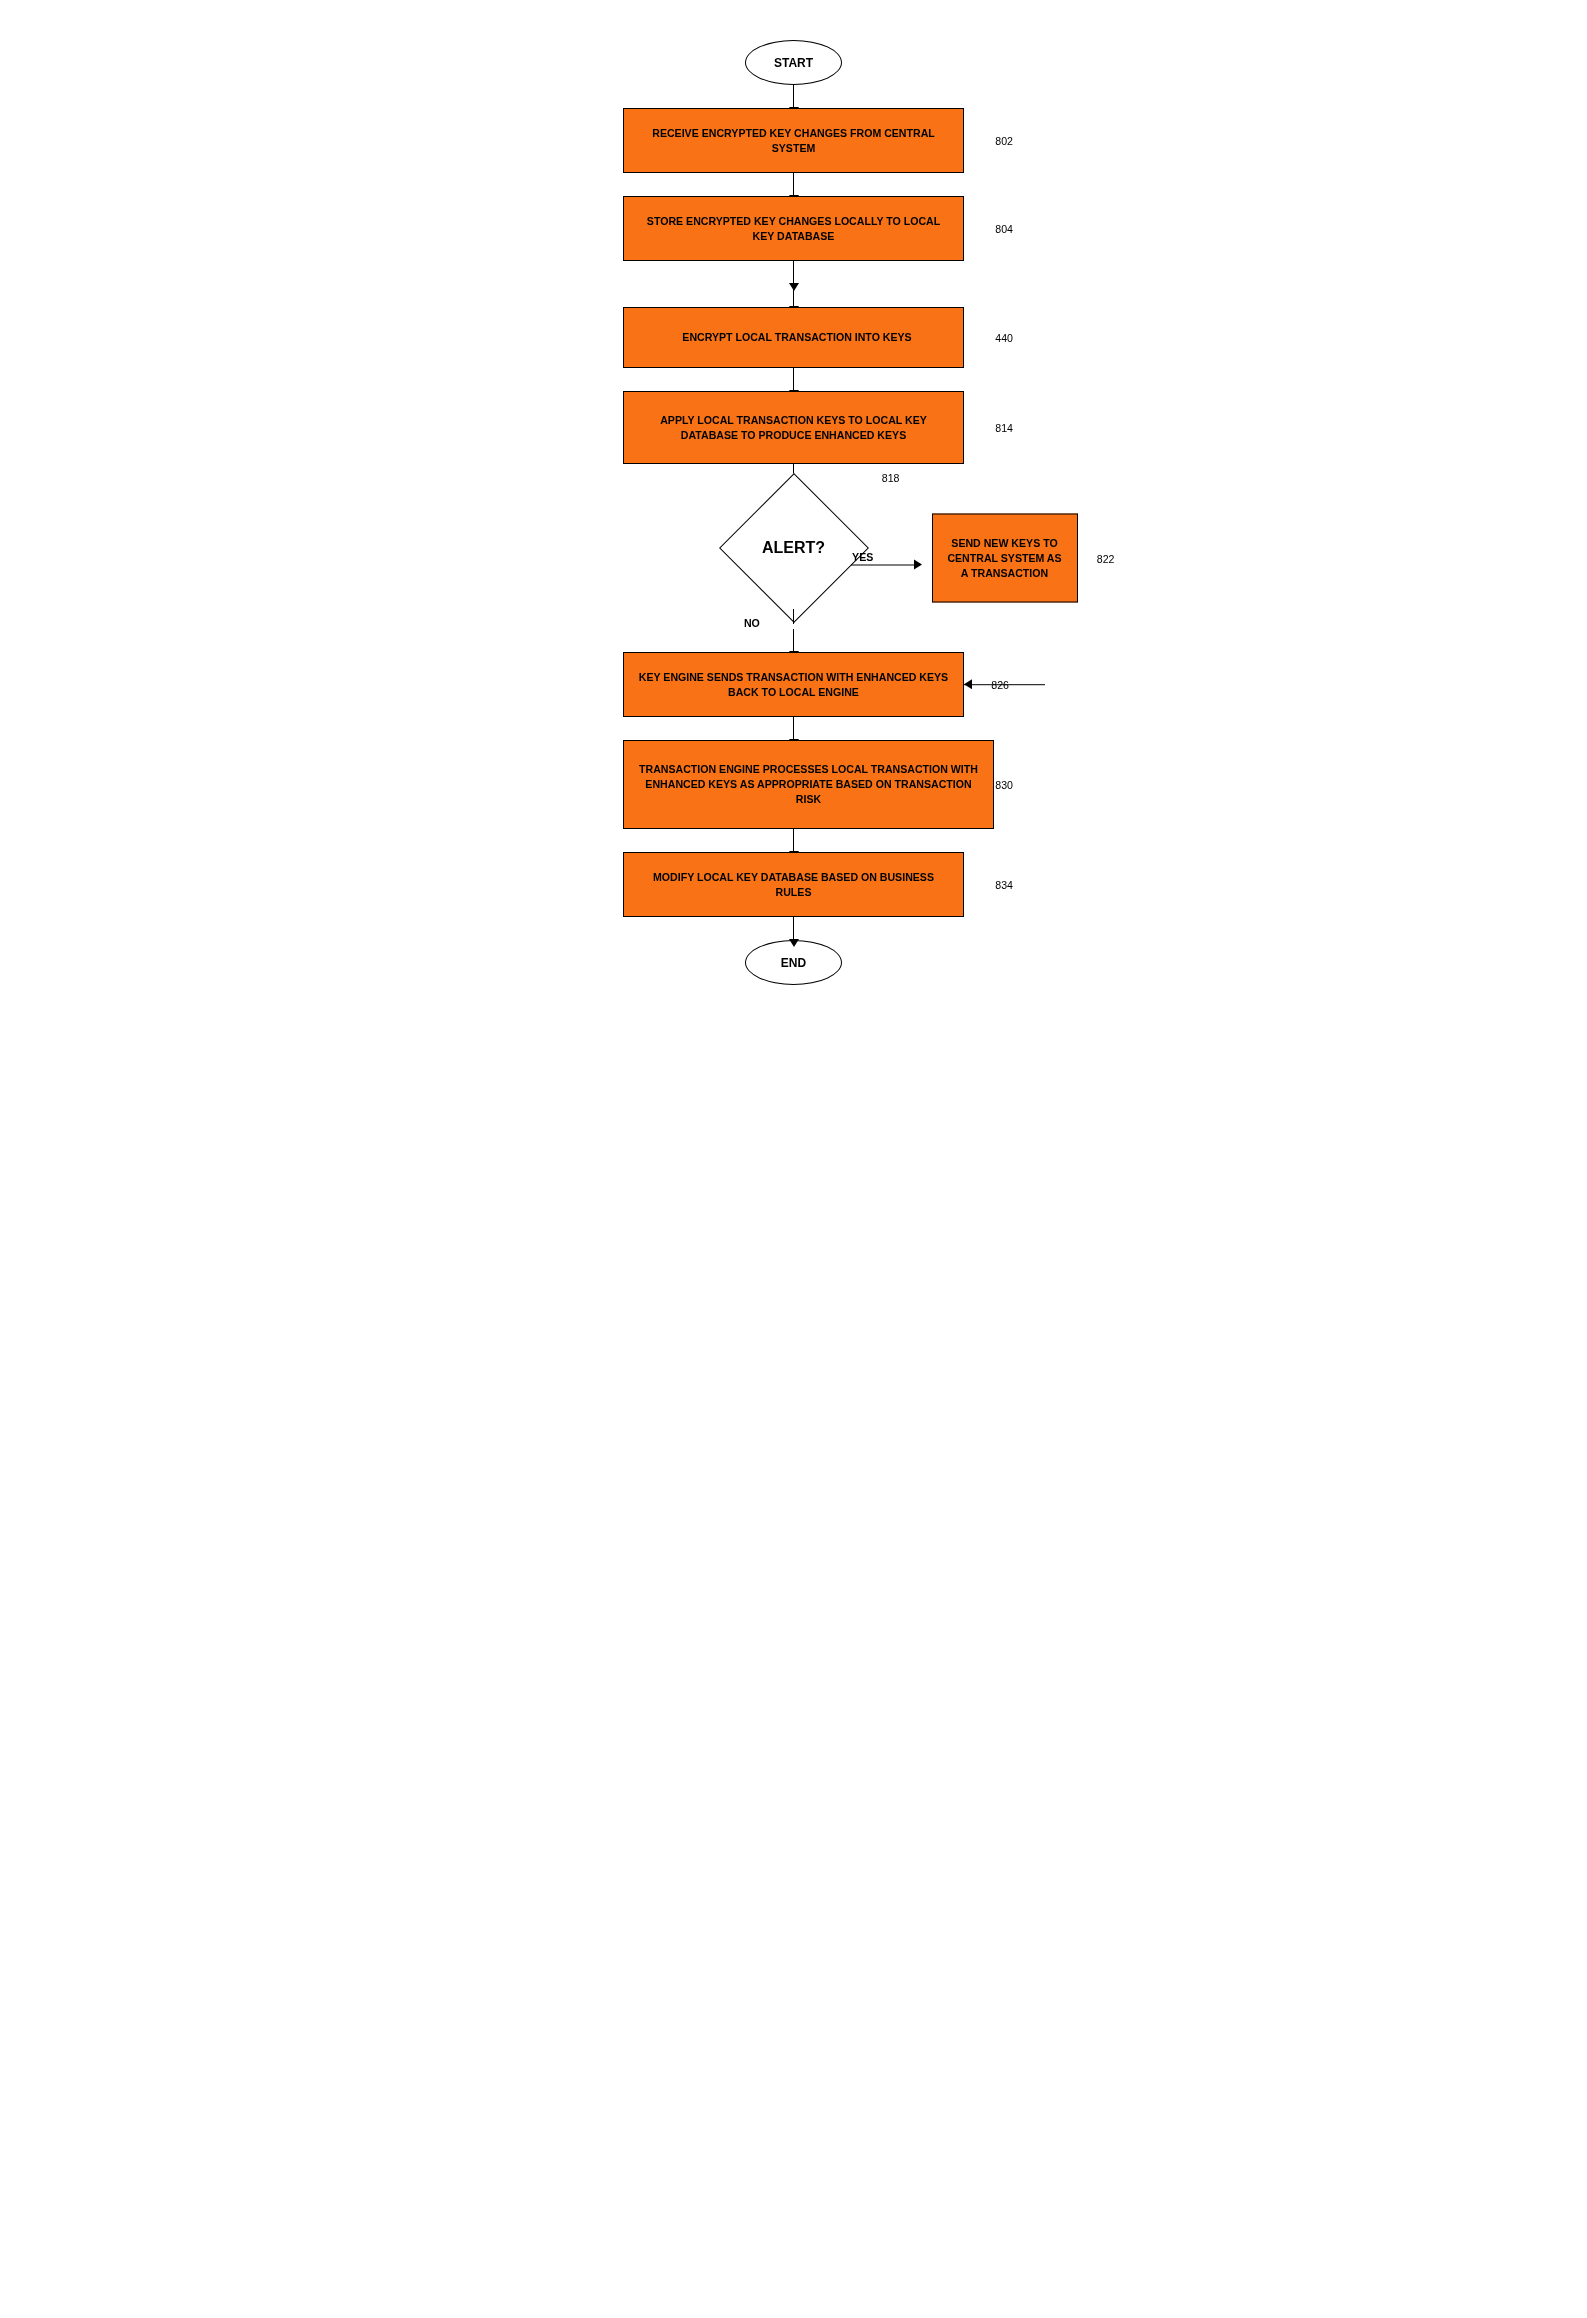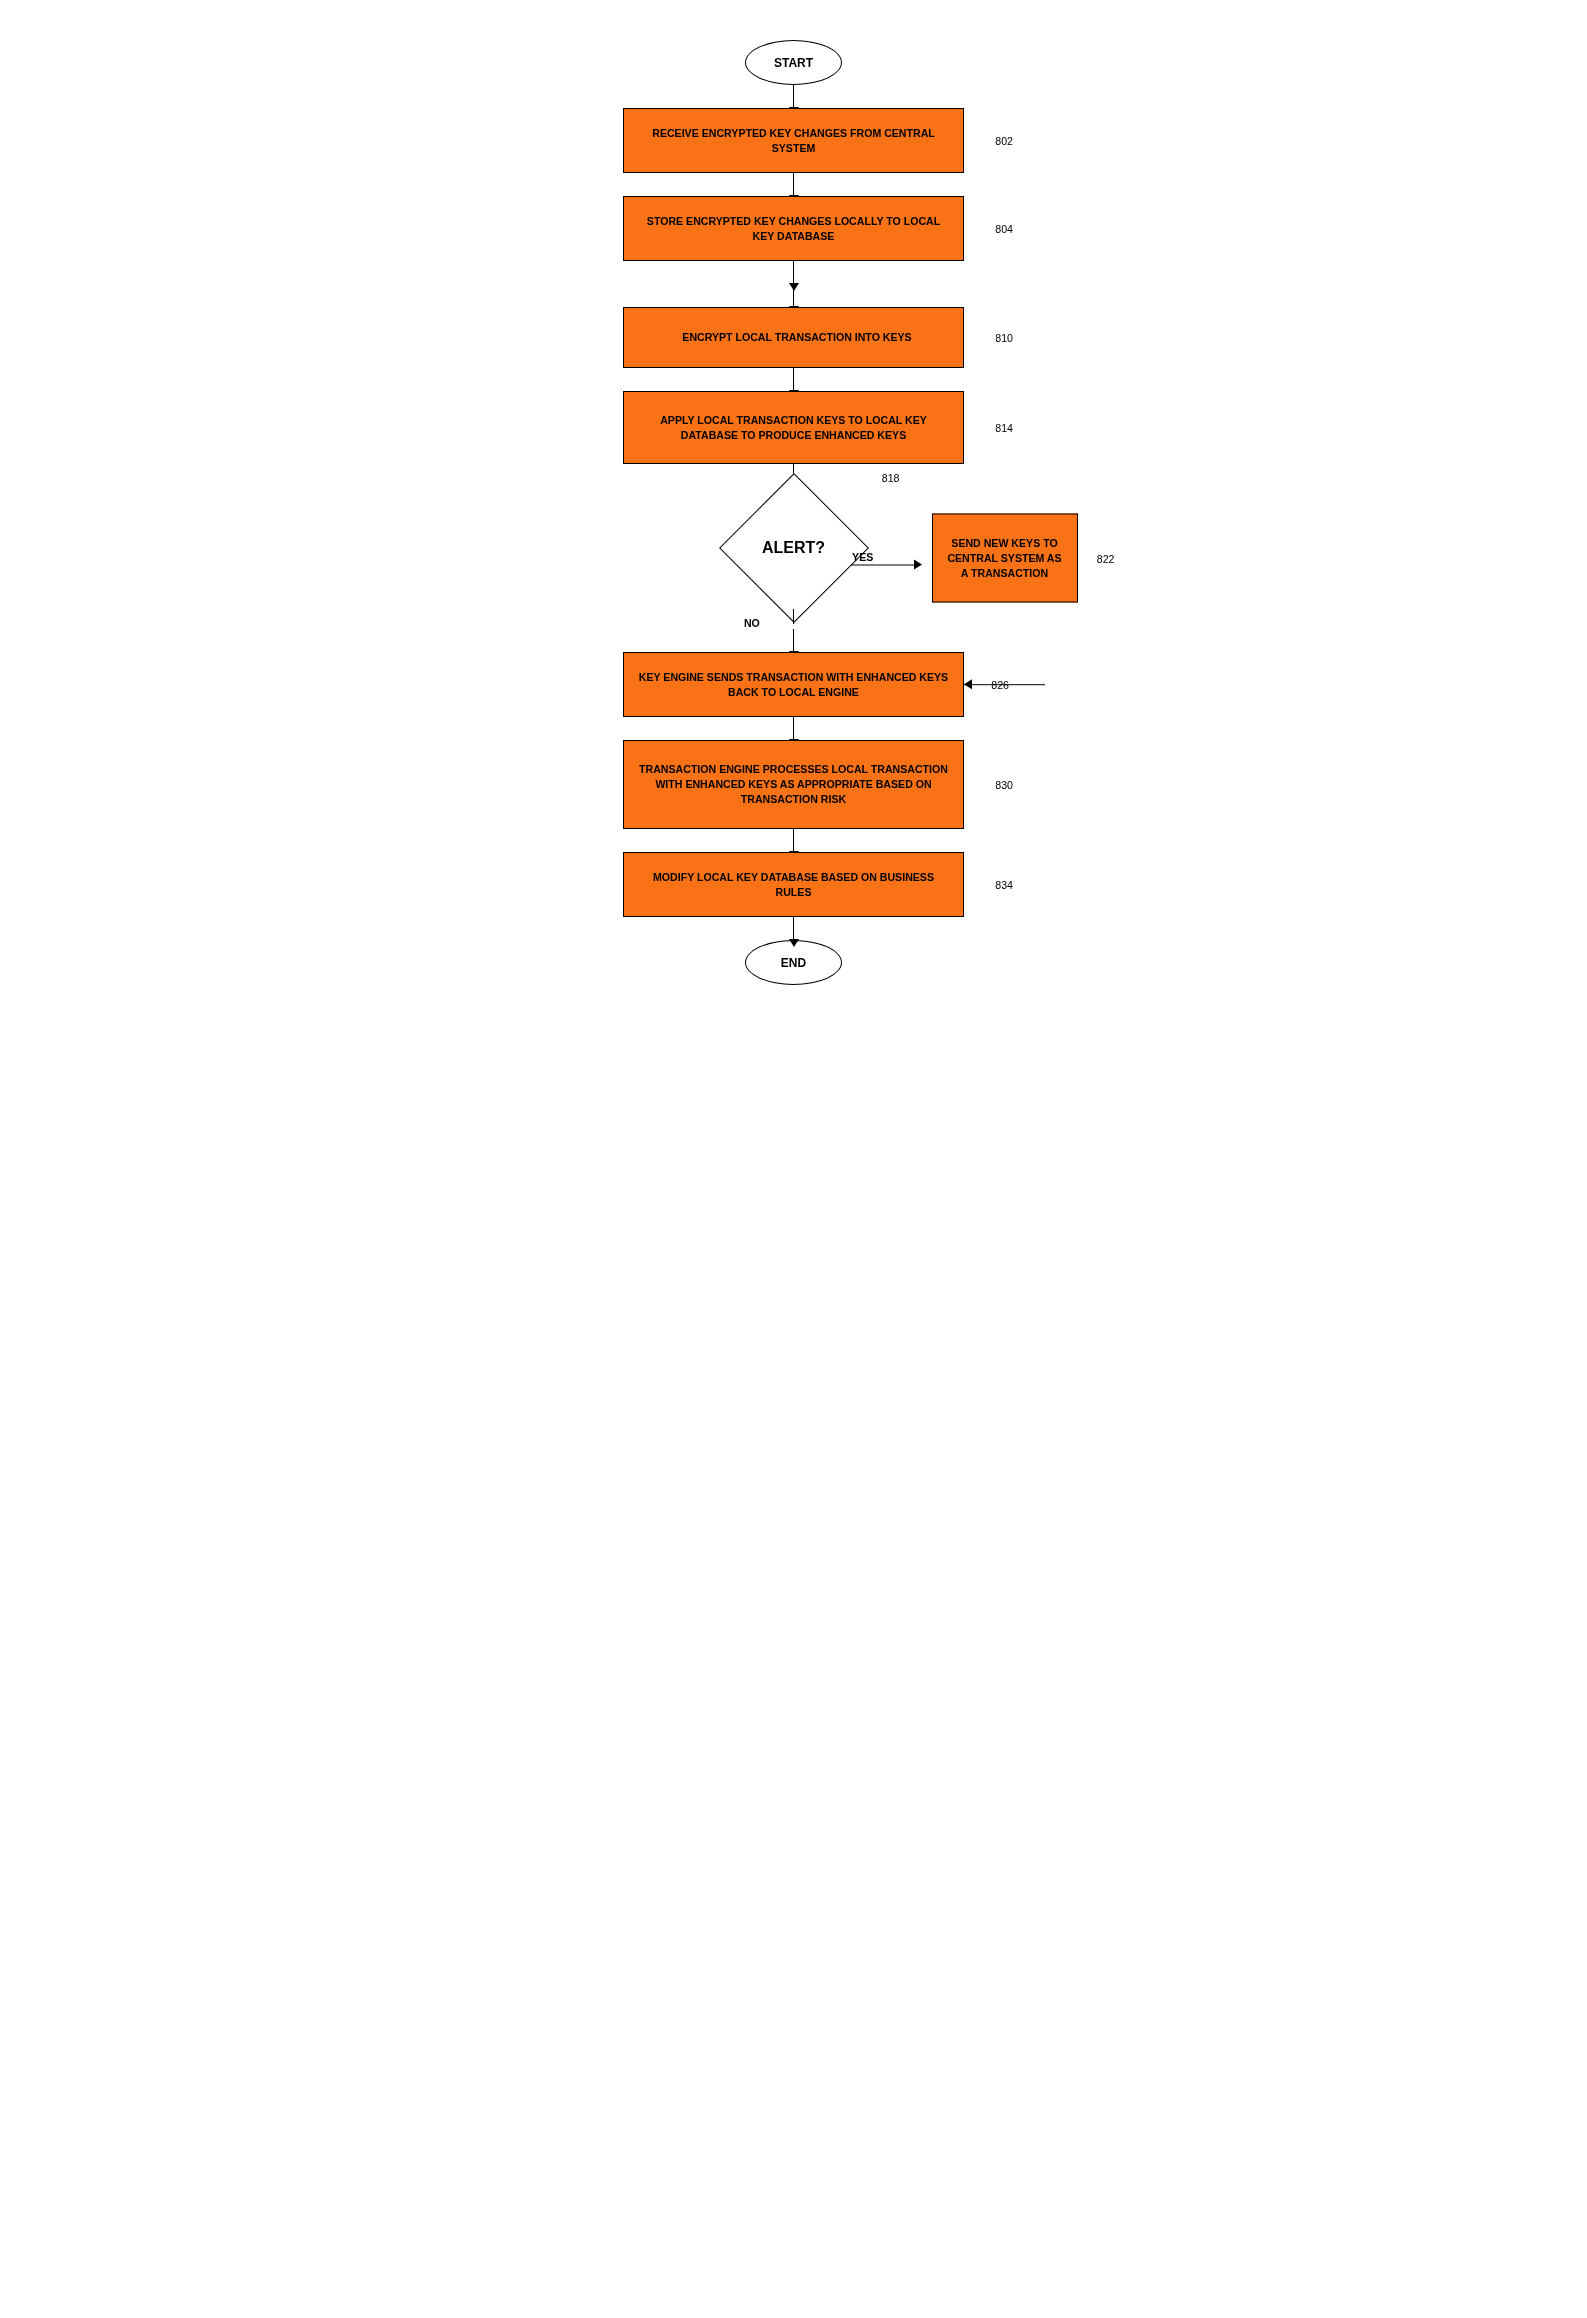--- a/index.html
+++ b/index.html
@@ -138,21 +138,21 @@
 
   <div class="arrow-down" style="height:23px;"></div>
 
 
   <div class="arrow-down" style="height:23px;"></div>
 
   <div style="position:relative; width:341px;">
     <div class="rect-box" style="width:341px; min-height:61px;padding-left:20px;">
       <span>ENCRYPT LOCAL TRANSACTION INTO KEYS</span>
     </div>
-    <span class="ref-label">810</span>
+    <span class="ref-label">440</span>
   </div>
 
   <div class="arrow-down" style="height:23px;"></div>
 
   <div style="position:relative; width:341px;">
     <div class="rect-box" style="width:341px; min-height:73px;">
       <span>APPLY LOCAL TRANSACTION KEYS TO LOCAL KEY DATABASE TO PRODUCE ENHANCED KEYS</span>
     </div>
     <span class="ref-label">814</span>
   </div>
@@ -205,21 +205,21 @@
       </div>
       <div class="rect-box" style="width:341px; min-height:65px;">
         <span>KEY ENGINE SENDS TRANSACTION WITH ENHANCED KEYS BACK TO LOCAL ENGINE</span>
       </div>
       <span class="ref-label" style="right:-45px;">826</span>
     </div>
 
     <div class="arrow-down" style="height:23px;"></div>
 
     <div style="position:relative; width:341px;">
-      <div class="rect-box" style="width:341px; min-height:89px;">
+      <div class="rect-box" style="width:371px; min-height:89px;">
         <span>TRANSACTION ENGINE PROCESSES LOCAL TRANSACTION WITH ENHANCED KEYS AS APPROPRIATE BASED ON TRANSACTION RISK</span>
       </div>
       <span class="ref-label">830</span>
     </div>
 
     <div class="arrow-down" style="height:23px;"></div>
 
     <div style="position:relative; width:341px;">
       <div class="rect-box" style="width:341px; min-height:65px;">
         <span>MODIFY LOCAL KEY DATABASE BASED ON BUSINESS RULES</span>

